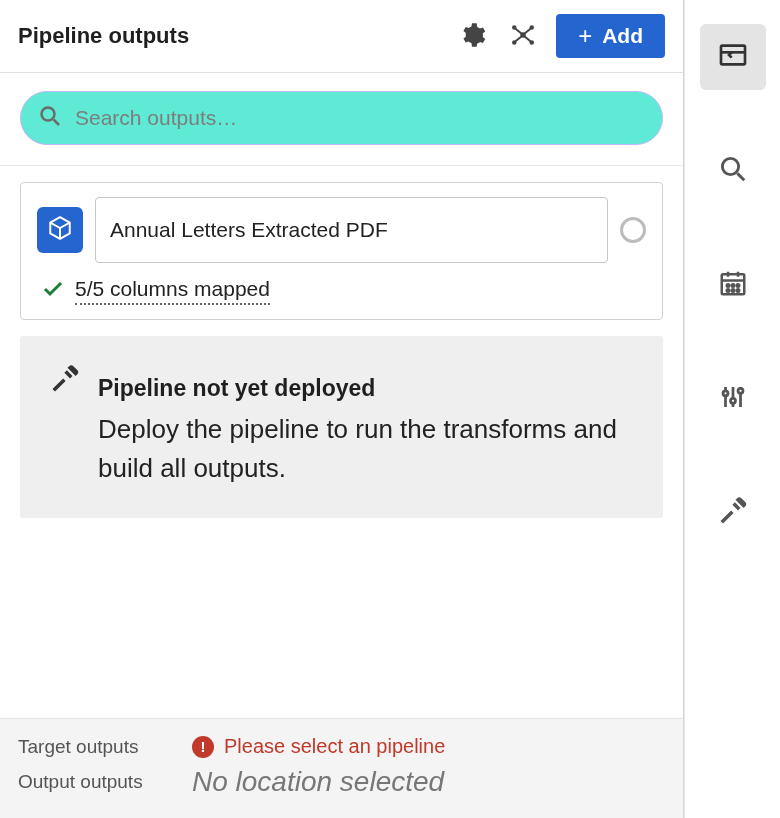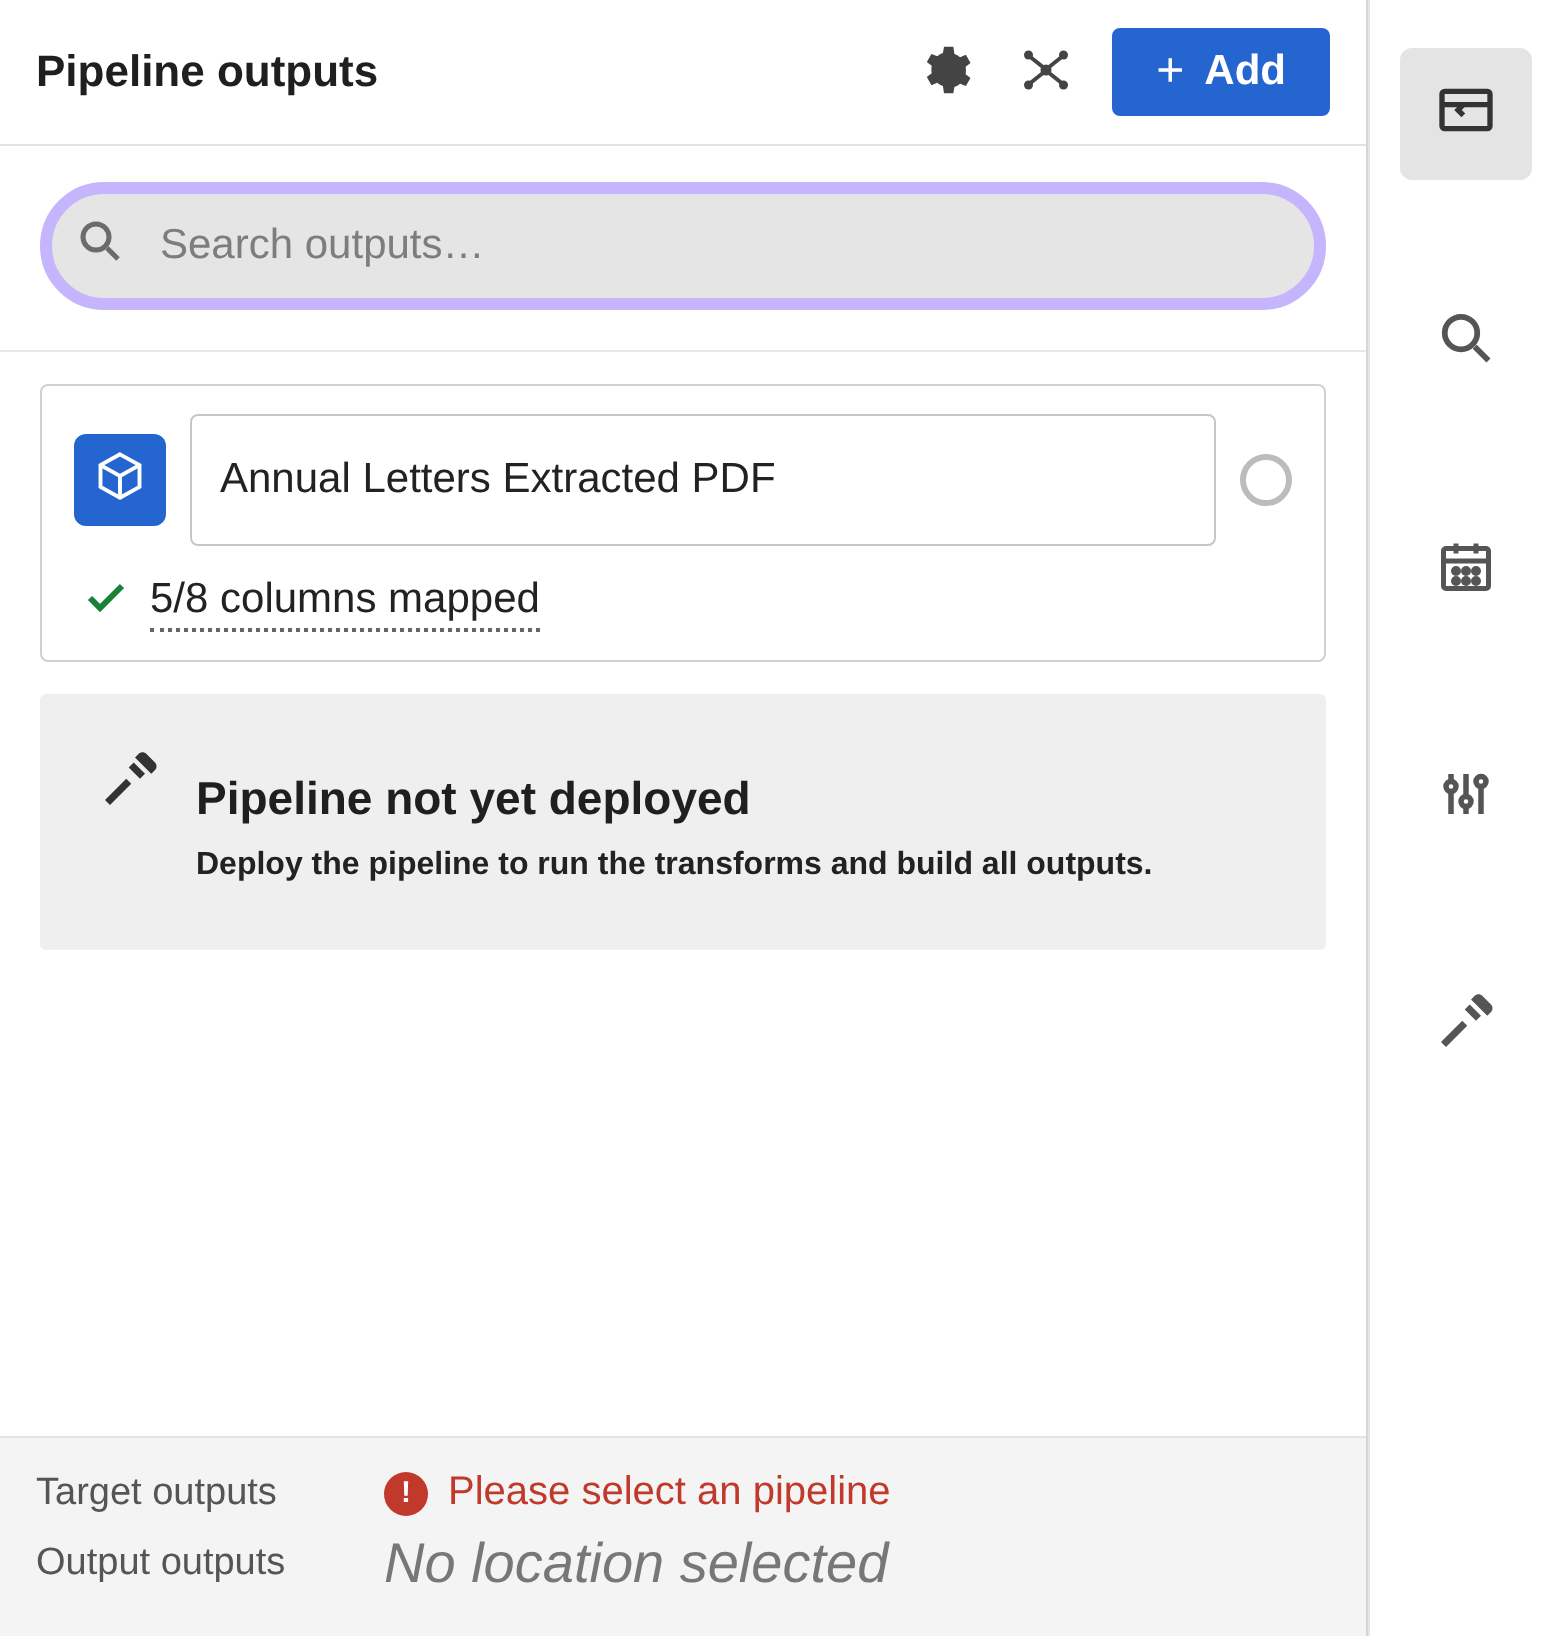--- a/index.html
+++ b/index.html
@@ -73,27 +73,27 @@
   }
   .search-row {
     padding: 18px 20px 20px 20px;
     border-bottom: 1px solid #e8e8e8;
   }
   .search-wrap {
     position: relative;
   }
   .search-input {
     width: 100%;
-    border: 6px solid #c4b5fd;
+    border: 1px solid #c4b5fd;
     border-radius: 999px;
     padding: 14px 18px 14px 54px;
     font-size: 21px;
     color: #333;
     outline: none;
-    background: #e5e5e5;
+    background: #5eead4;
   }
   .search-input::placeholder { color: #7d7d7d; }
   .search-icon {
     position: absolute;
     left: 18px;
     top: 50%;
     transform: translateY(-50%);
     color: #6b6b6b;
   }
   .content {
@@ -163,25 +163,24 @@
     gap: 18px;
   }
   .hammer-icon { color: #333; flex-shrink: 0; margin-top: 2px; }
   .notice-title {
     font-size: 23px;
     font-weight: 700;
     color: #1f1f1f;
     margin: 13px 0 8px 0;
   }
   .notice-body {
-    font-size: 16px;
+    font-size: 26px;
     color: #222;
     line-height: 1.5;
     margin: 0;
-    font-weight: bold;
   }
   .footer {
     border-top: 1px solid #e5e5e5;
     background: #f4f4f4;
     padding: 12px 18px 16px 18px;
   }
   .footer-row {
     display: flex;
     align-items: center;
     gap: 18px;
@@ -301,21 +300,21 @@
           </div>
           <input class="output-name" type="text" value="Annual Letters Extracted PDF" style="">
           <div class="status-circle"></div>
         </div>
         <div class="mapped-row">
           <span class="check-icon">
             <svg width="24" height="24" viewBox="0 0 24 24" fill="none" stroke="currentColor" stroke-width="3">
                 <polyline points="4 12 9 17 20 6"></polyline>
               </svg>
           </span>
-          <span class="mapped-text">5/8 columns mapped</span>
+          <span class="mapped-text">5/5 columns mapped</span>
         </div>
       </div>
 
       <div class="notice-box">
         <span class="hammer-icon">
           <svg width="30" height="30" viewBox="0 0 24 24" fill="currentColor">
               <path d="M13.5 5l4.5 4.5-2 2L11.5 7l2-2zM2 20l8.5-8.5 2 2L4 22l-2-2zM14 3l1.5-1.5c.8-.8 2.2-.8 3 0L22 5c.8.8.8 2.2 0 3L20.5 9.5 14 3z"></path>
             </svg>
         </span>
         <div>

